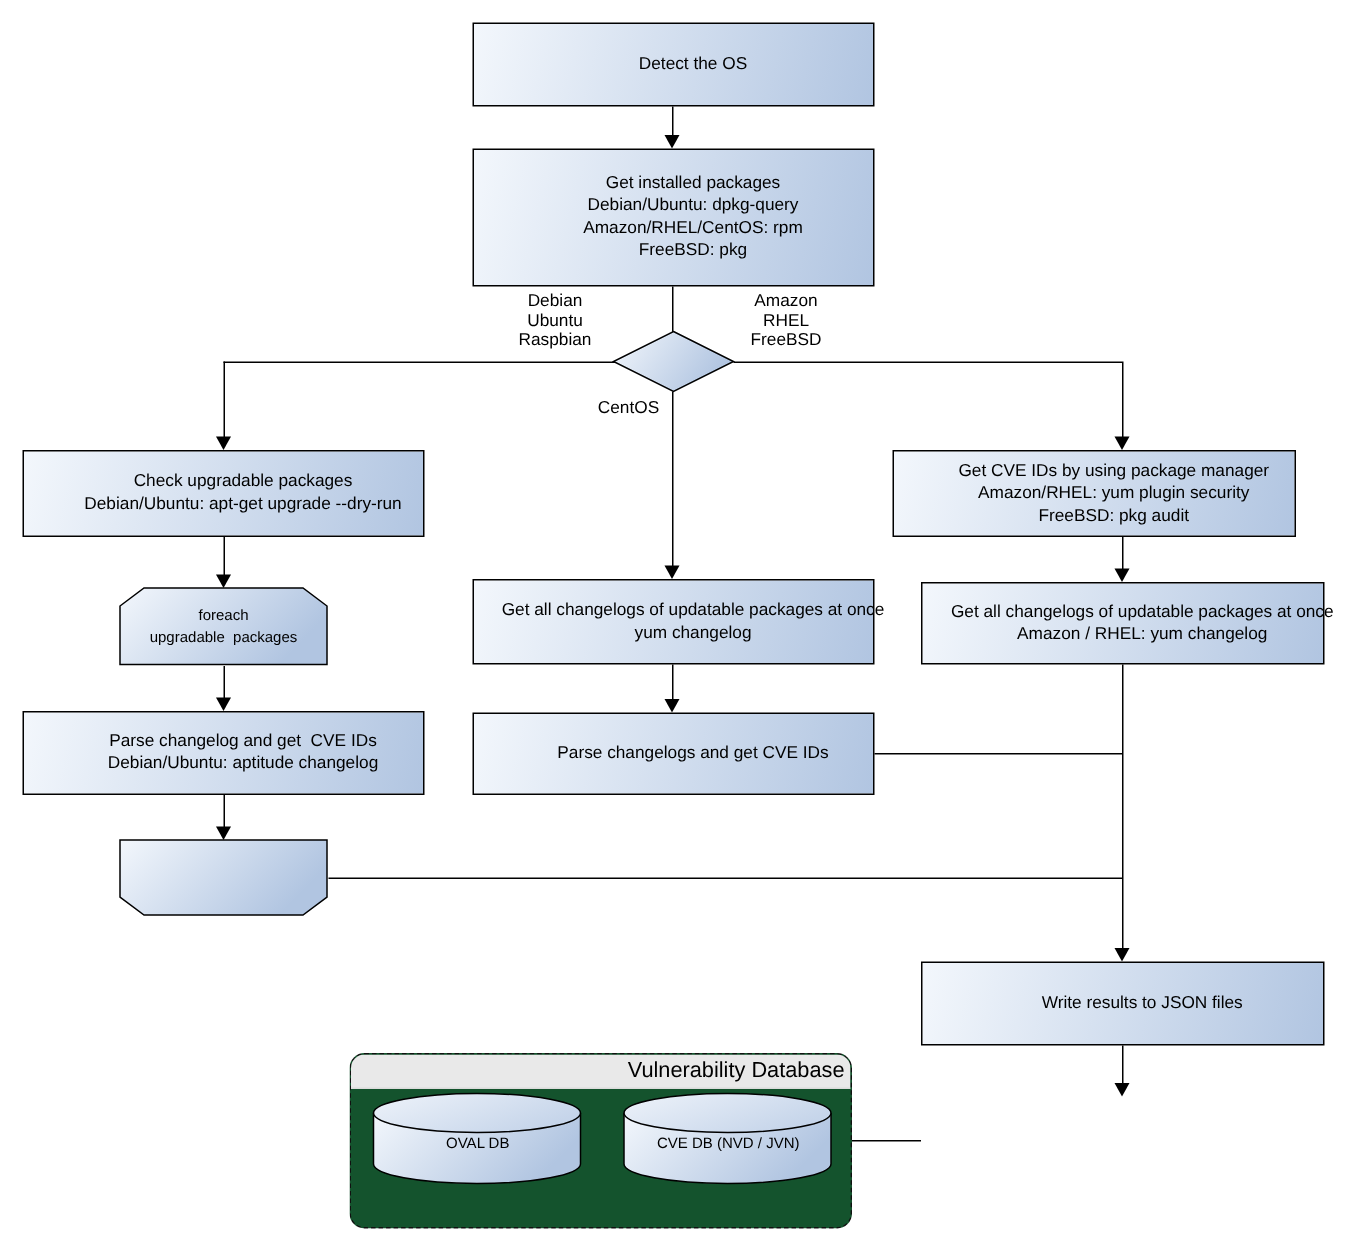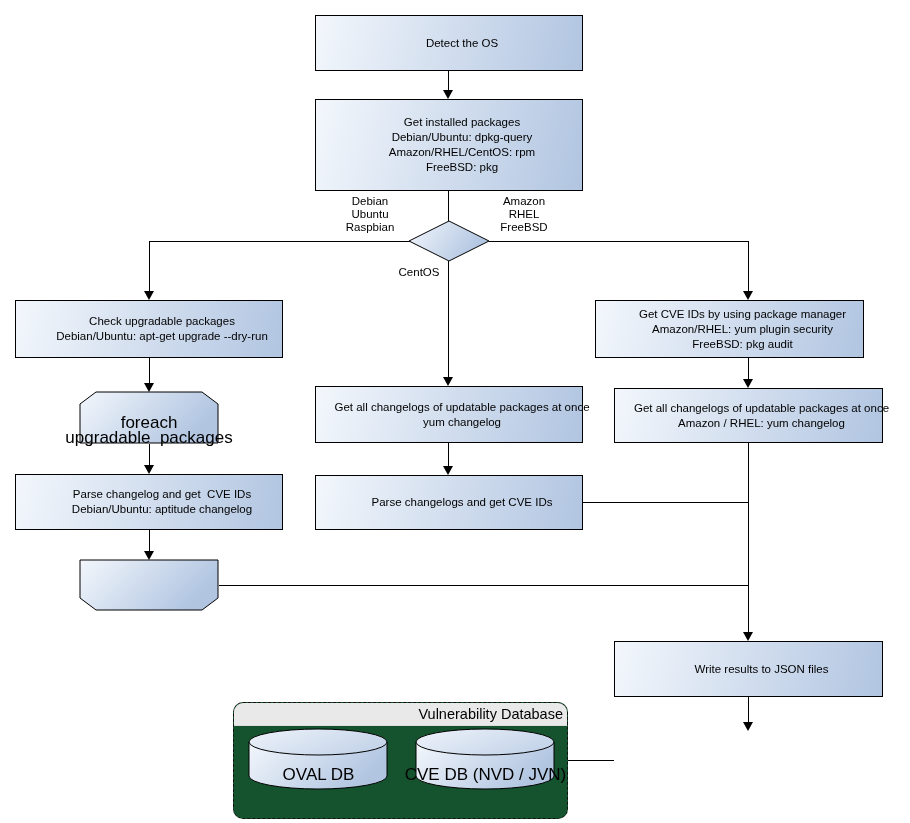--- a/index.html
+++ b/index.html
@@ -27,21 +27,21 @@
            border-top: 9px solid #000; }
 
   
   .edge-label { position: absolute; text-align: center;
                 font-size: 11.5px; line-height: 13px; white-space: pre; }
 
   
   .shape { position: absolute; }
   .shape-text { position: absolute; display: flex; align-items: center;
                 justify-content: center; text-align: center;
-                font-size: 17px; line-height: 15px; white-space: pre; margin-top: 12px; }
+                font-size: 10px; line-height: 15px; white-space: pre; }
 
   
   .vuln-container { position: absolute; left: 233px; top: 702px;
                     width: 335px; height: 117px; box-sizing: border-box;
                     background: #14532d; border: 1px dashed #111;
                     border-radius: 10px; overflow: hidden; }
   .vuln-header { height: 22px; background: #e9e9e9;
                  border-bottom: 1px solid #dcdcdc;
                  display: flex; align-items: center; justify-content: flex-end;
                  padding-right: 4px; font-size: 14.5px; }

